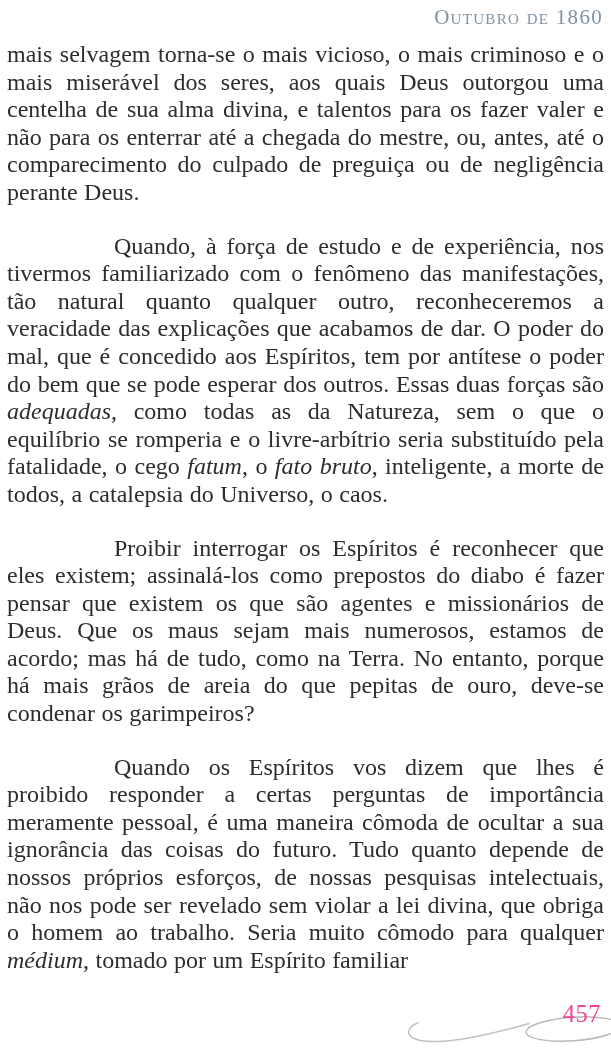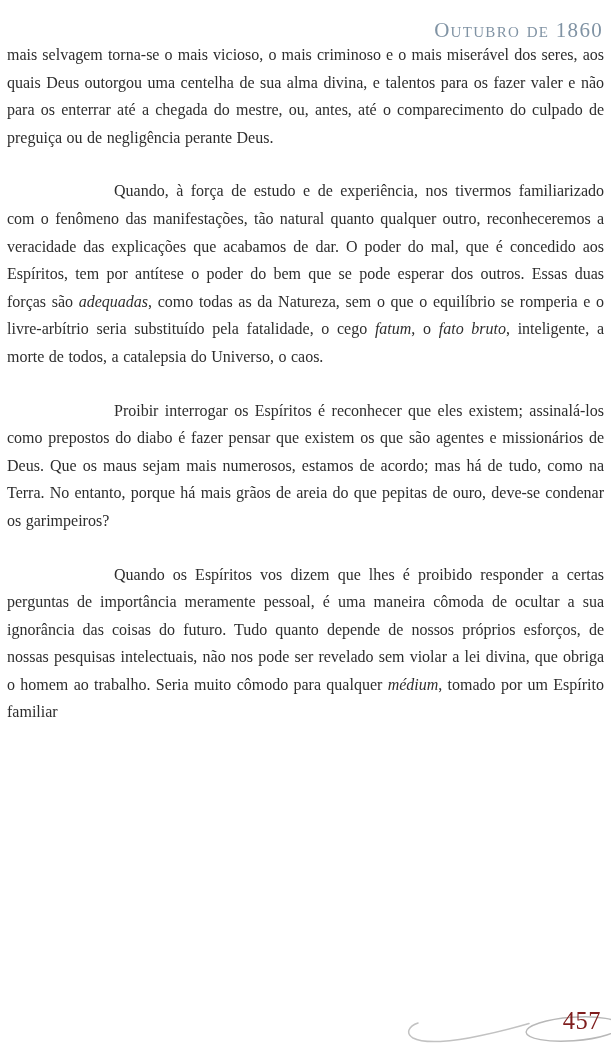--- a/index.html
+++ b/index.html
@@ -11,35 +11,35 @@
     overflow: hidden;
     font-family: "Liberation Serif", "DejaVu Serif", serif;
   }
   .page {
     position: absolute;
     inset: 0;
     background: #ffffff;
   }
   .running-header {
     position: absolute;
-    top: 18px;
+    top: 5px;
     right: 8px;
     font-size: 21px;
     font-variant: small-caps;
     letter-spacing: 1.3px;
     color: #8093a4;
     white-space: nowrap;
   }
   .page-body {
     position: absolute;
     top: 41px;
     left: 7px;
     right: 7px;
     color: #2d2d2d;
-    font-size: 16px;
+    font-size: 24px;
     line-height: 27.6px;
     text-align: justify;
   }
   .page-body p {
     margin: 0 0 26px 0;
     word-spacing: 0.5px;
   }
   .page-body p.indent { text-indent: 107px; }
   .page-body em { font-style: italic; }
   .footer-flourish {
@@ -51,23 +51,23 @@
     overflow: hidden;
   }
   .footer-flourish svg {
     position: absolute;
     left: 0;
     top: 0;
   }
   .page-number {
     position: absolute;
     right: 10px;
-    bottom: 11px;
+    bottom: 18px;
     font-size: 24.5px;
-    color: #7f1d1d;
+    color: #ec4899;
     letter-spacing: 0.5px;
   }
 </style>
 </head>
 <body>
 
 <div class="page">
 
   <div class="running-header">Outubro de 1860</div>
 

